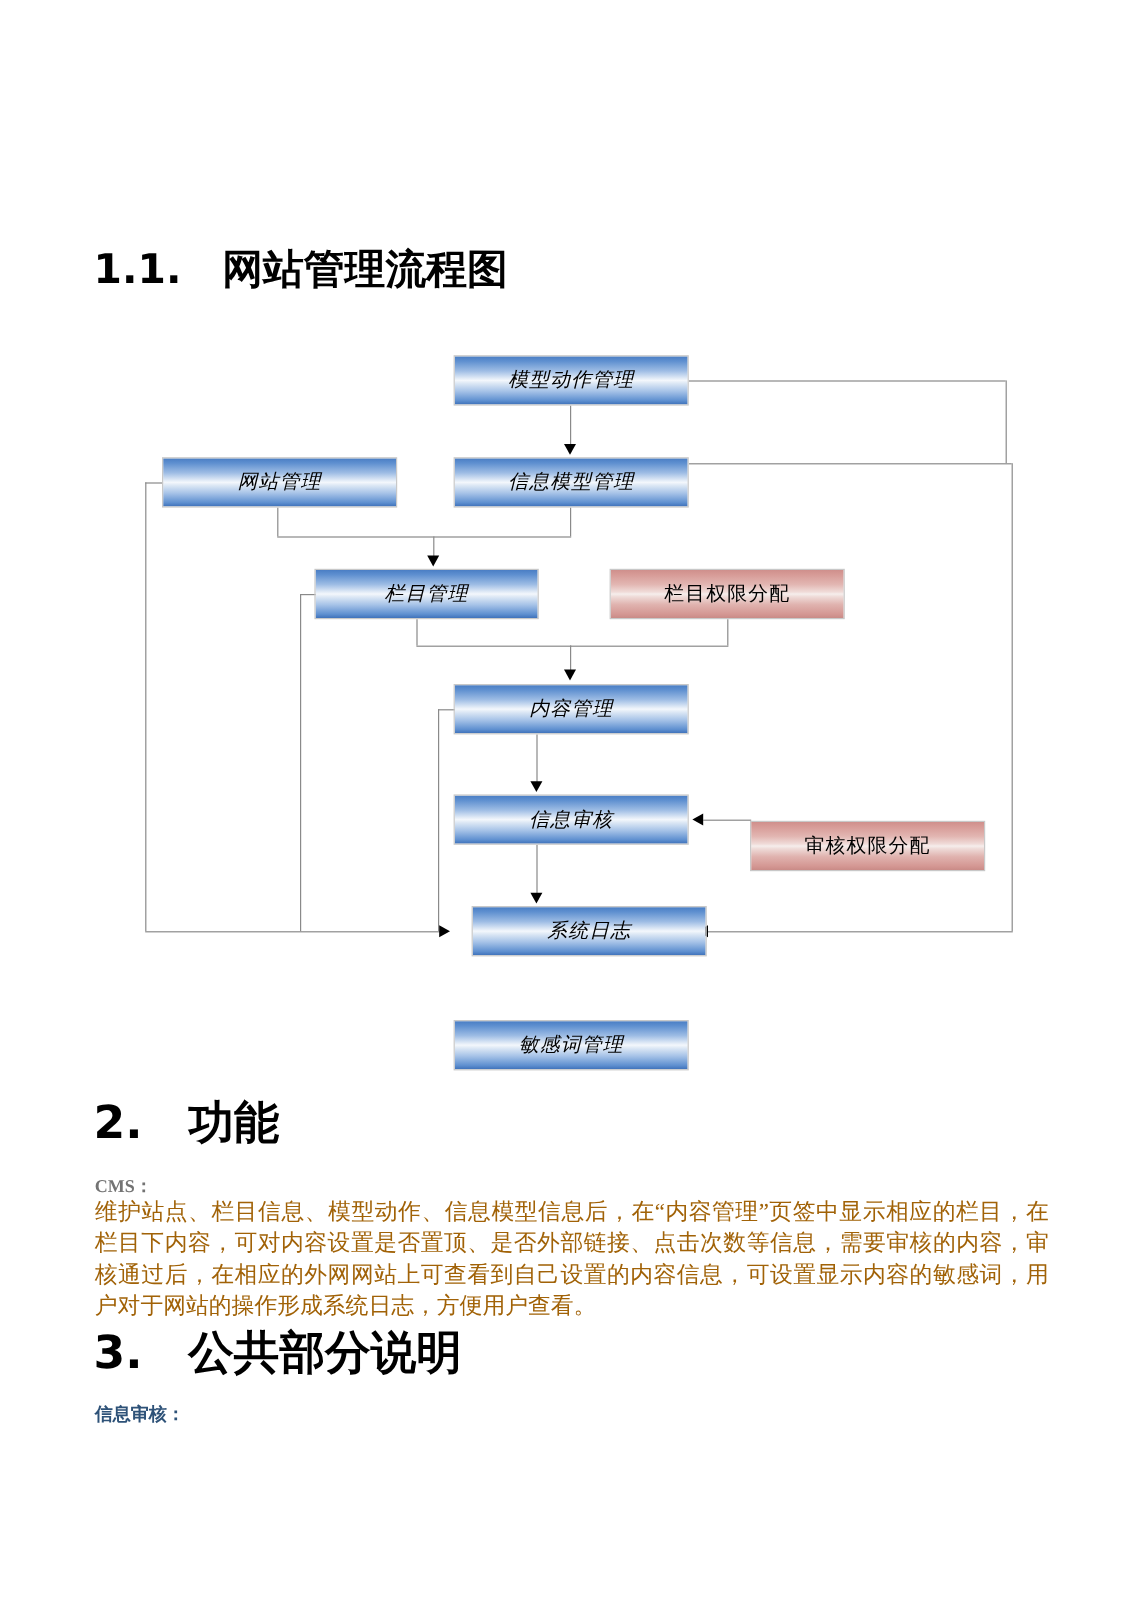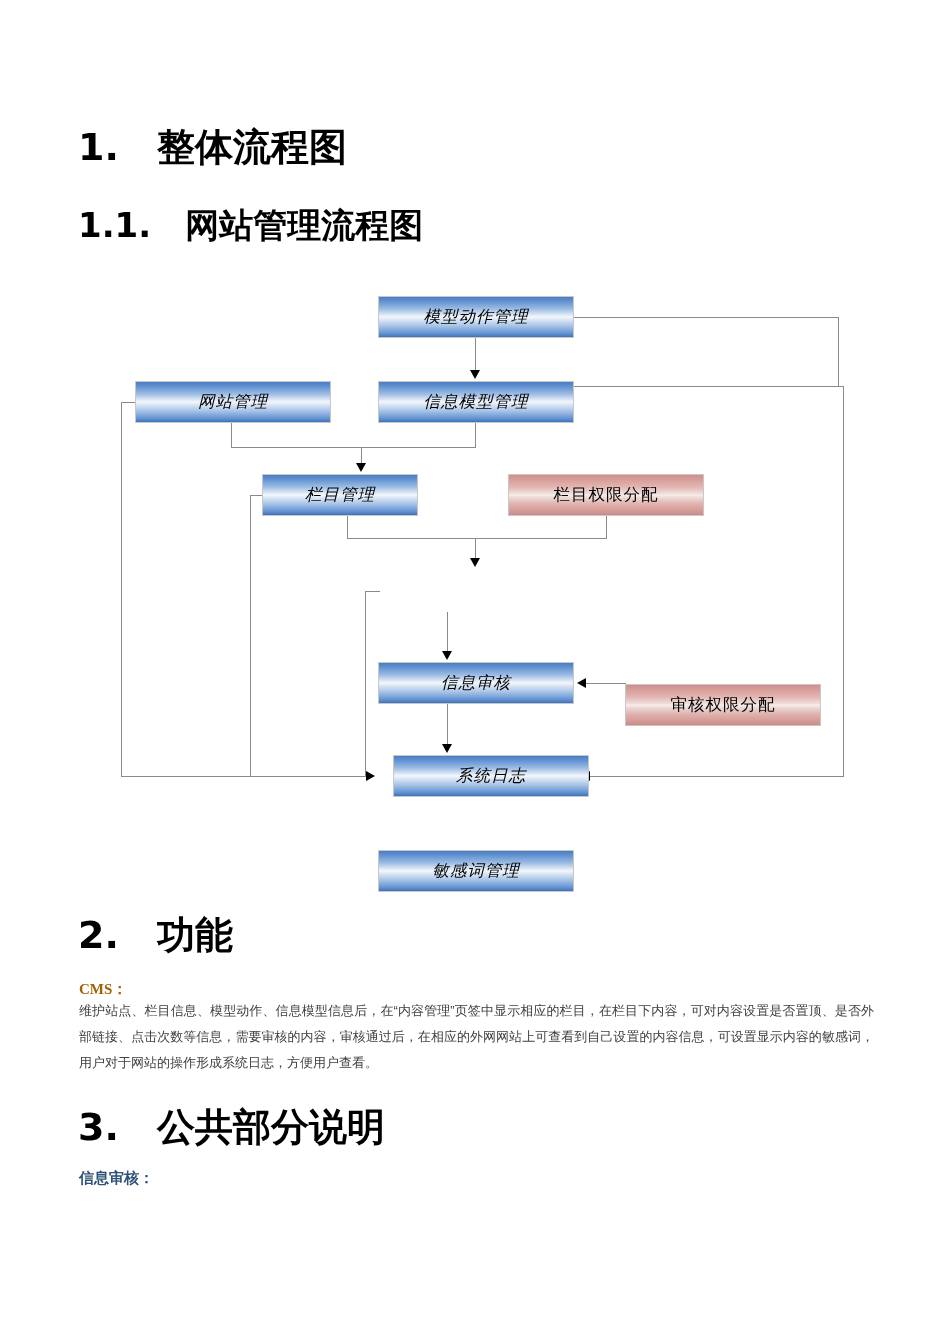--- a/index.html
+++ b/index.html
@@ -51,47 +51,47 @@
   #heading-2 { left: 78px;  top: 913px; }
   #heading-3 { left: 78px;  top: 1105px; }
 
   
   .label-bold {
     position: absolute;
     font-family: "Liberation Serif", "DejaVu Serif", serif;
     font-weight: bold;
     font-size: 15px;
     line-height: 20px;
-    color: #a16207;
+    color: #737373;
     white-space: pre;
   }
   #cms-label { left: 79px; top: 979px; }
 
   .blue-label {
     position: absolute;
     font-family: "DejaVu Sans", "Liberation Sans", sans-serif;
     font-weight: bold;
     font-size: 15px;
     line-height: 20px;
     color: #2E5278;
     white-space: pre;
   }
   #public-note-label { left: 79px; top: 1168px; }
 
   #cms-paragraph {
     position: absolute;
     left: 79px;
     top: 998px;
     width: 795px;
-    font-family: Liberation Sans, sans-serif;
-    font-size: 13px;
+    font-family: Liberation Serif, serif;
+    font-size: 19px;
     line-height: 26px;
     text-align: justify;
     text-justify: inter-ideograph;
-    color: #404040;
+    color: #a16207;
   }
 
   
   #flowchart {
     position: absolute;
     left: 0;
     top: 280px;
     width: 950px;
     height: 630px;
   }
@@ -162,21 +162,20 @@
     border-top: 5px solid transparent;
     border-bottom: 5px solid transparent;
     border-left: 9px solid #000000;
   }
 </style>
 </head>
 <body>
 
 <div class="page">
 
-  <div class="h1" id="heading-1">1. 整体流程图</div>
 
   <div class="h2" id="heading-1-1">1.1. 网站管理流程图</div>
 
   <div class="h1" id="heading-2">2. 功能</div>
 
   <div class="h1" id="heading-3">3. 公共部分说明</div>
 
   <div id="flowchart">
 
     <div class="conn v" style="left:475px; top:58px; height:34px;"></div>
@@ -234,28 +233,31 @@
     </div>
 
     <div class="node blue" style="left:135px; top:101px; width:196px; height:42px;">
       <span>网站管理</span>
     </div>
 
     <div class="node blue" style="left:378px; top:101px; width:196px; height:42px;">
       <span>信息模型管理</span>
     </div>
 
-    <div class="node blue" style="left:262px; top:194px; width:156px; height:42px;">
+    <div class="node blue" style="left:262px; top:194px; width:187px; height:42px;">
       <span>栏目管理</span>
     </div>
 
     <div class="node red" style="left:508px; top:194px; width:196px; height:42px;">
       <span>栏目权限分配</span>
     </div>
 
+    <div class="node blue" style="left:378px; top:290px; width:196px; height:42px;">
+      <span>内容管理</span>
+    </div>
 
     <div class="node blue" style="left:378px; top:382px; width:196px; height:42px;">
       <span>信息审核</span>
     </div>
 
     <div class="node red" style="left:625px; top:404px; width:196px; height:42px;">
       <span>审核权限分配</span>
     </div>
 
     <div class="node blue" style="left:378px; top:475px; width:196px; height:42px;margin-left:15px;">

